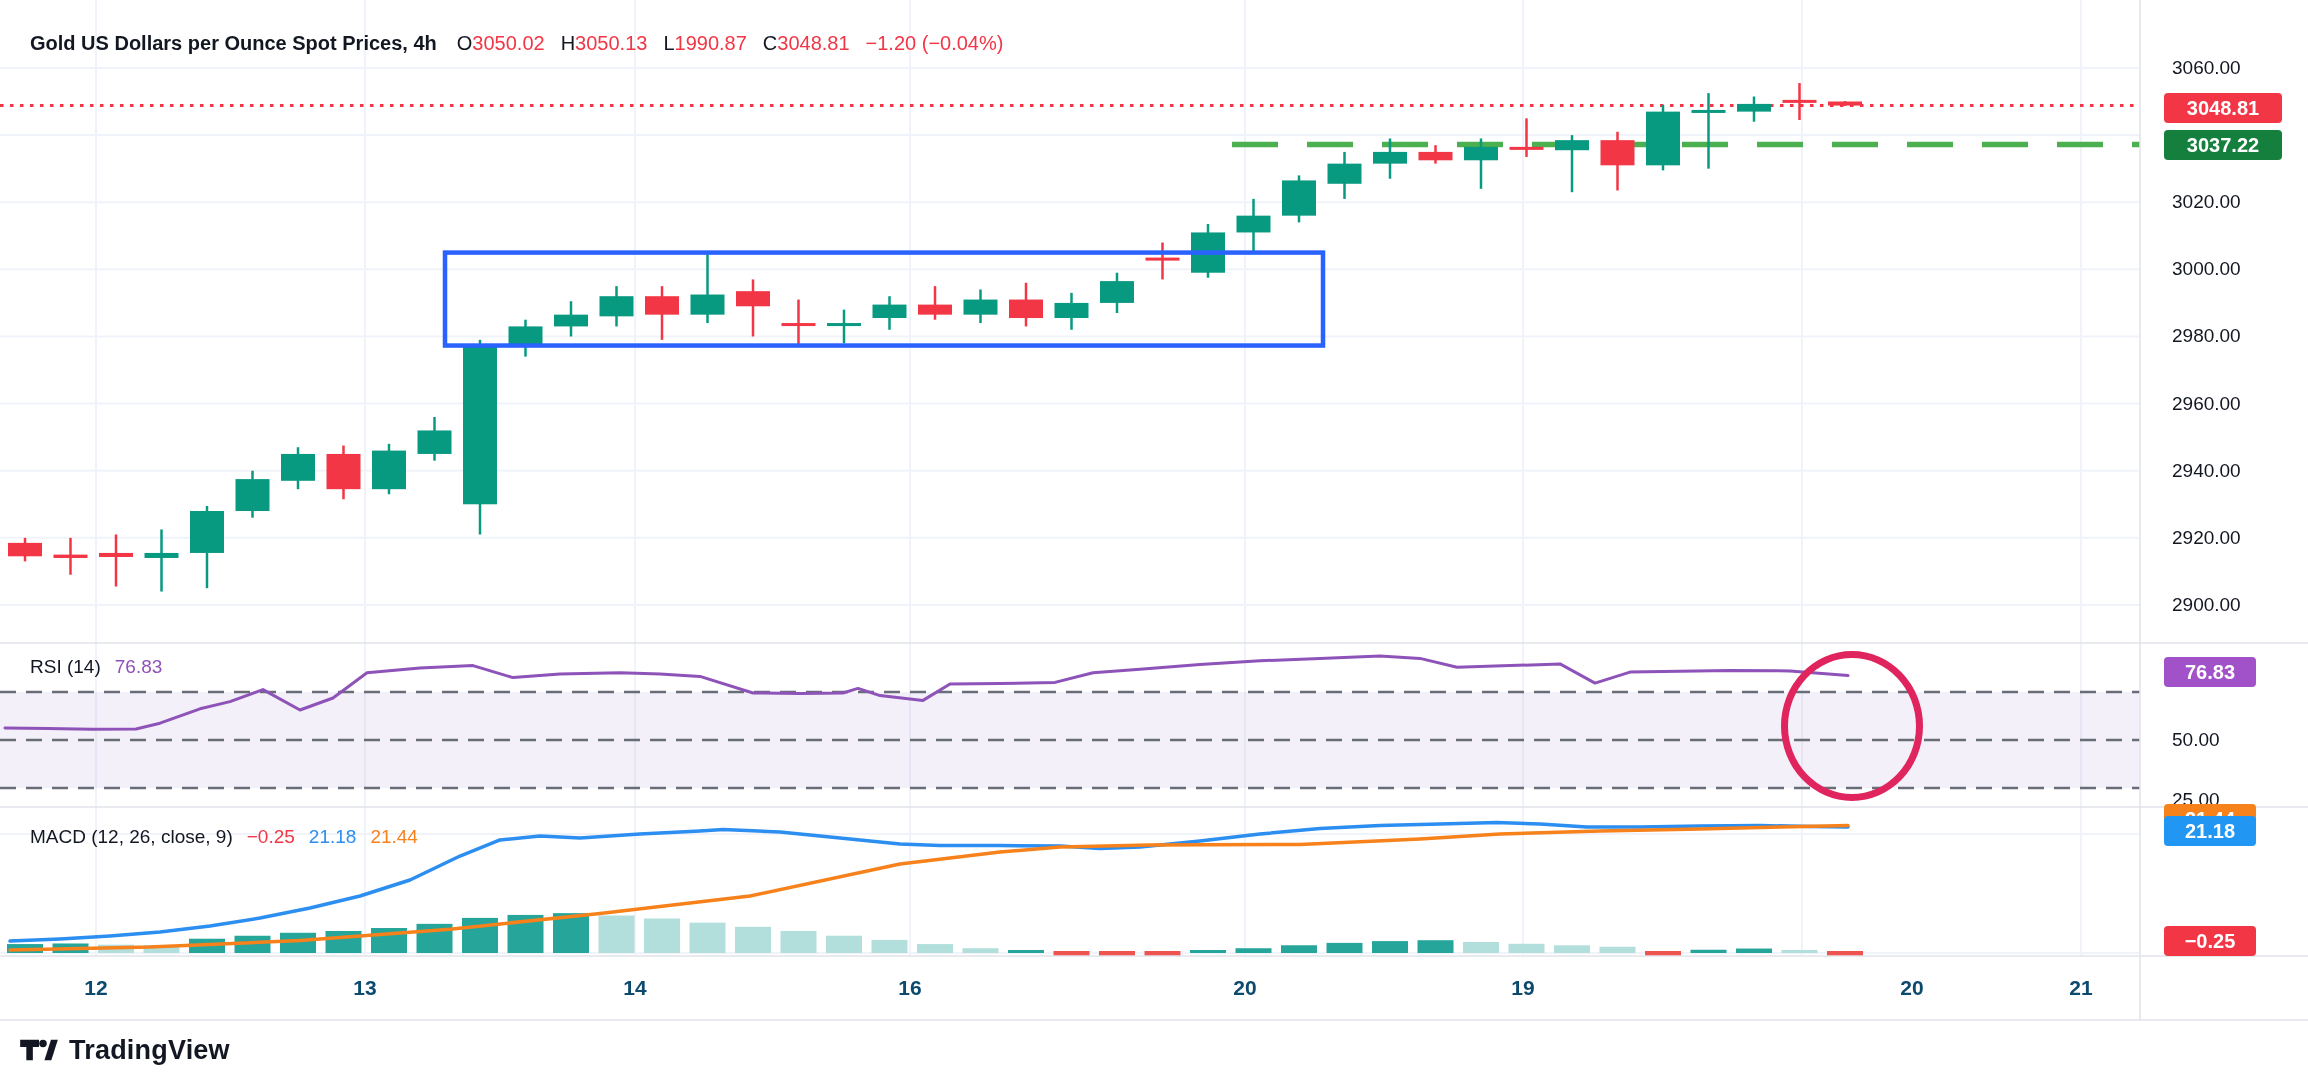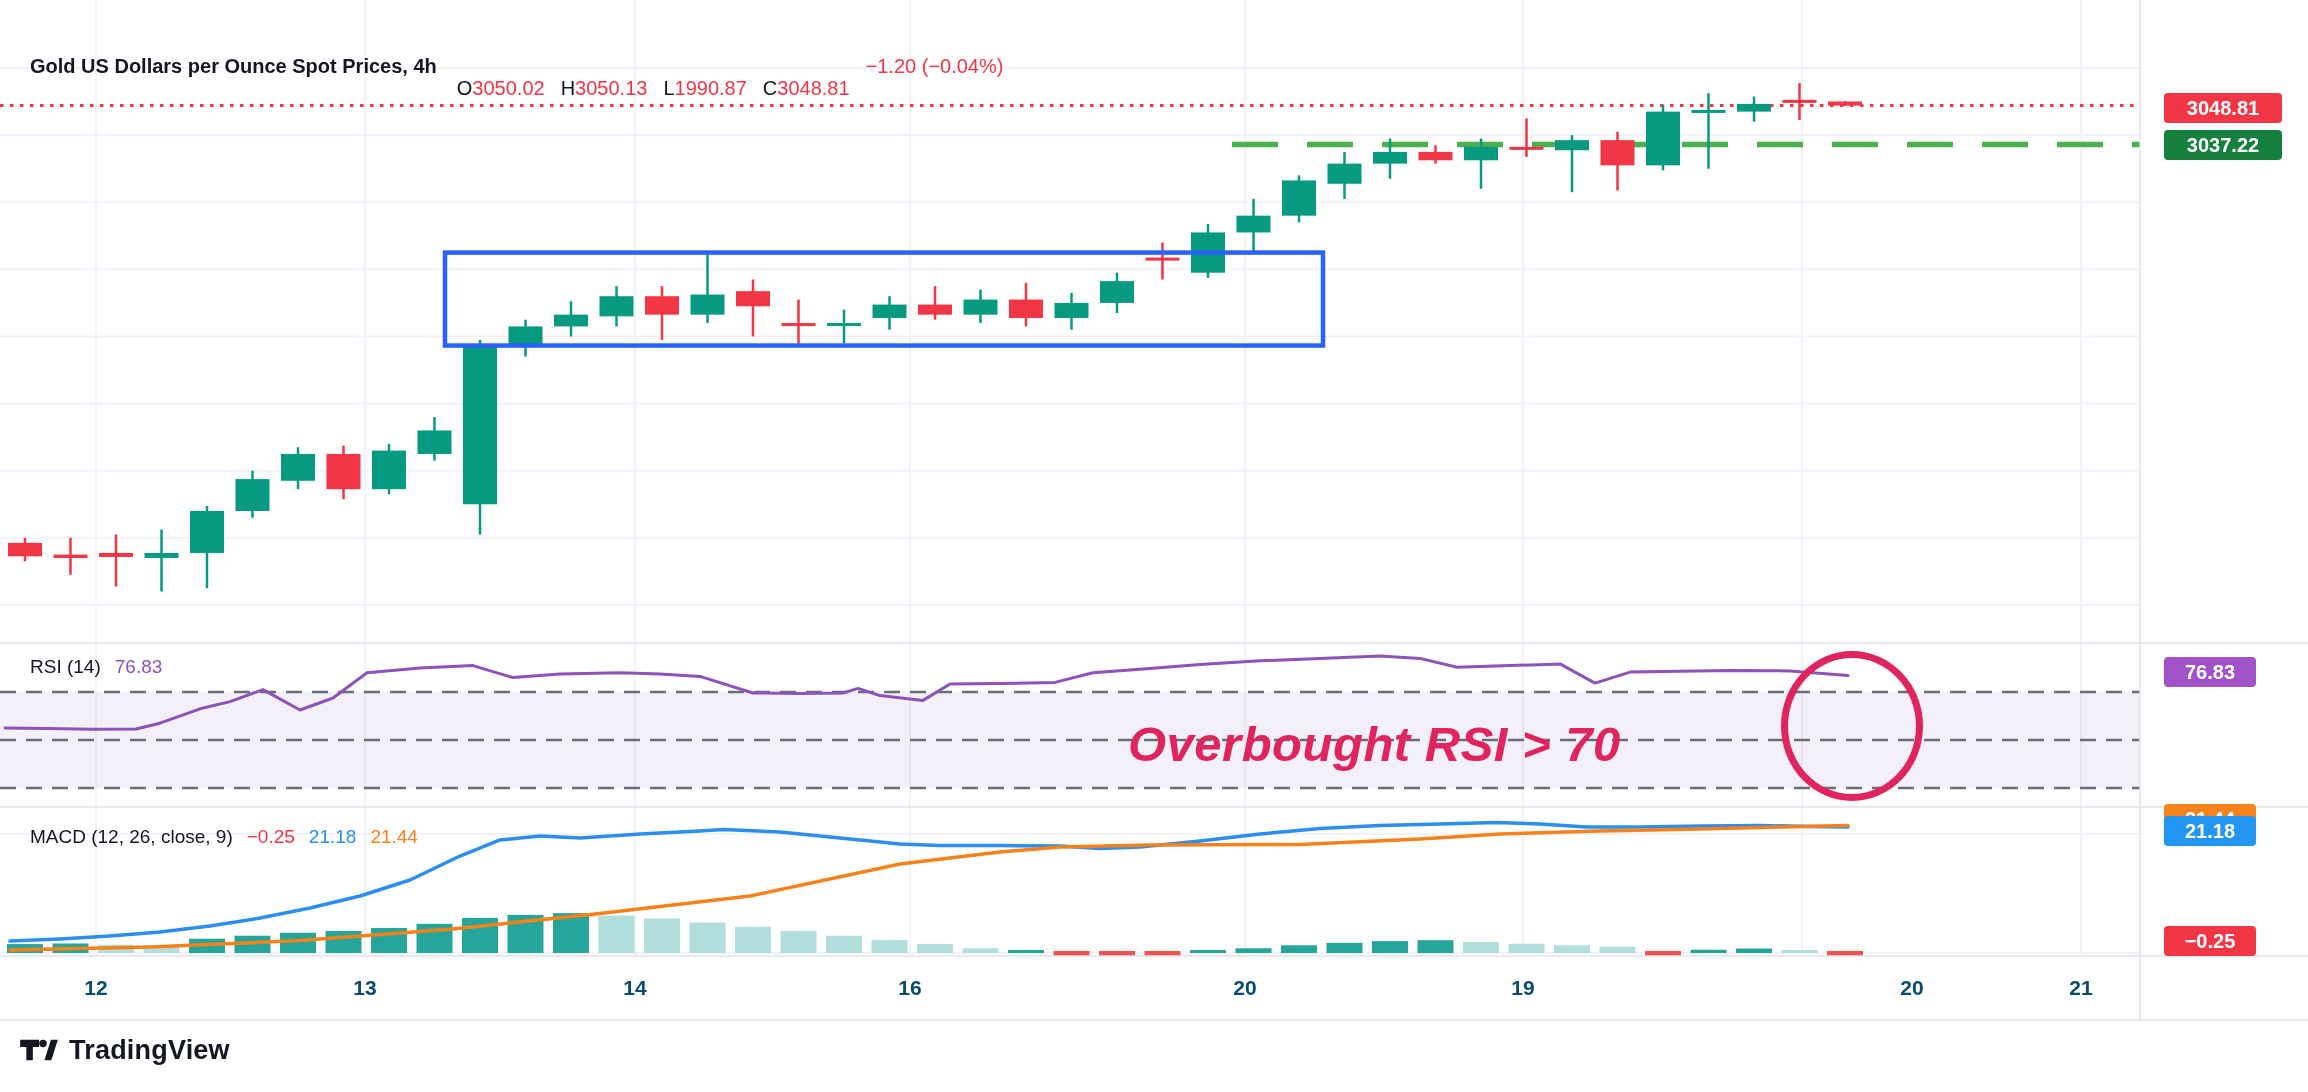--- a/index.html
+++ b/index.html
@@ -4,21 +4,21 @@
 <style>
   html,body{margin:0;padding:0;background:#fff;}
   .root{position:relative;width:2308px;height:1092px;background:#ffffff;overflow:hidden;
         font-family:"Liberation Sans","DejaVu Sans",sans-serif;color:#131722;}
   svg#chart-svg{position:absolute;left:0;top:0;}
   .legend{position:absolute;white-space:nowrap;display:flex;align-items:center;}
   .legend-main{left:30px;top:32px;font-size:20px;}
   .legend-rsi{left:30px;top:656px;font-size:19px;}
   .legend-macd{left:30px;top:826px;font-size:19px;}
   .sym{font-weight:700;margin-right:20px;}
-  .kv{margin-right:16px;margin-top:45px;}
+  .kv{margin-right:16px;}
   .kv .k{color:#131722;}
   .red-v{color:#f23645;}
   .gap-l{margin-left:14px;}
   .axis{position:absolute;left:2140px;top:0;width:168px;height:1020px;}
   .tick-label{position:absolute;left:32px;transform:translateY(-50%);font-size:19px;color:#131722;}
   .xaxis{position:absolute;left:0;top:956px;width:2140px;height:64px;}
   .x-label{position:absolute;top:50%;transform:translate(-50%,-50%);font-size:21px;font-weight:600;color:#0c4a6e;}
   .badge{position:absolute;left:2164px;height:30px;border-radius:4px;color:#fff;font-size:20px;
          font-weight:700;display:flex;align-items:center;justify-content:center;}
   .badge.wide{width:118px;}
@@ -209,40 +209,51 @@
     <span class="gap-l" id="rsi-value" style="color: rgb(142, 83, 184);">76.83</span>
   </div>
 
   <div class="legend legend-macd">
     <span>MACD (12, 26, close, 9)</span>
     <span class="gap-l" id="macd-hist-value" style="color: rgb(242, 54, 69);">−0.25</span>
     <span class="gap-l" id="macd-line-value" style="color: rgb(43, 142, 240);">21.18</span>
     <span class="gap-l" id="macd-signal-value" style="color: rgb(247, 129, 27);">21.44</span>
   </div>
 
+  <div class="axis" id="price-ticks">
+      <div class="tick-label" style="top: 68px;">3060.00</div>
+      <div class="tick-label" style="top: 202.24px;">3020.00</div>
+      <div class="tick-label" style="top: 269.36px;">3000.00</div>
+      <div class="tick-label" style="top: 336.48px;">2980.00</div>
+      <div class="tick-label" style="top: 403.6px;">2960.00</div>
+      <div class="tick-label" style="top: 470.72px;">2940.00</div>
+      <div class="tick-label" style="top: 537.84px;">2920.00</div>
+      <div class="tick-label" style="top: 604.96px;">2900.00</div>
+      <div class="tick-label" style="top: 740px;">50.00</div>
+      <div class="tick-label" style="top: 800px;">25.00</div>
+    </div>
 
   <div class="xaxis" id="x-ticks">
       <div class="x-label" style="left: 96px;">12</div>
       <div class="x-label" style="left: 365px;">13</div>
       <div class="x-label" style="left: 635px;">14</div>
       <div class="x-label" style="left: 910px;">16</div>
       <div class="x-label" style="left: 1245px;">20</div>
       <div class="x-label" style="left: 1523px;">19</div>
       <div class="x-label" style="left: 1864px; margin-left: 48px;">20</div>
       <div class="x-label" style="left: 2081px;">21</div>
     </div>
 
   <div class="badge wide" id="badge-last" style="top: 93px; background: rgb(242, 54, 69);">3048.81</div>
   <div class="badge wide" id="badge-level" style="top: 130px; background: #15803d;">3037.22</div>
   <div class="badge narrow" id="badge-rsi" style="top: 657px; background: rgb(161, 82, 200);">76.83</div>
   <div class="badge narrow" id="badge-signal" style="top: 804px; background: rgb(247, 129, 27);">21.44</div>
   <div class="badge narrow" id="badge-macd" style="top: 816px; background: rgb(33, 150, 243);">21.18</div>
   <div class="badge narrow" id="badge-hist" style="top: 926px; background: rgb(242, 54, 69);">−0.25</div>
 
-  <div class="overbought" id="overbought-text" style="color: rgb(224, 36, 94);">Overbought RSI &gt; 70</div>
   <div class="pink-circle" id="pink-circle" style="border-color: rgb(224, 36, 94);"></div>
 
   <div class="logo">
     <svg width="42" height="40" viewBox="0 0 58 44">
       <path d="M3 8 H29 V18 H20.5 V36 H11.5 V18 H3 Z" fill="#131722"></path>
       <circle cx="34.5" cy="13" r="5.2" fill="#131722"></circle>
       <path d="M36.5 36 L45.5 8 H55 L46 36 Z" fill="#131722"></path>
     </svg>
     <span class="logo-text">TradingView</span>
   </div>

